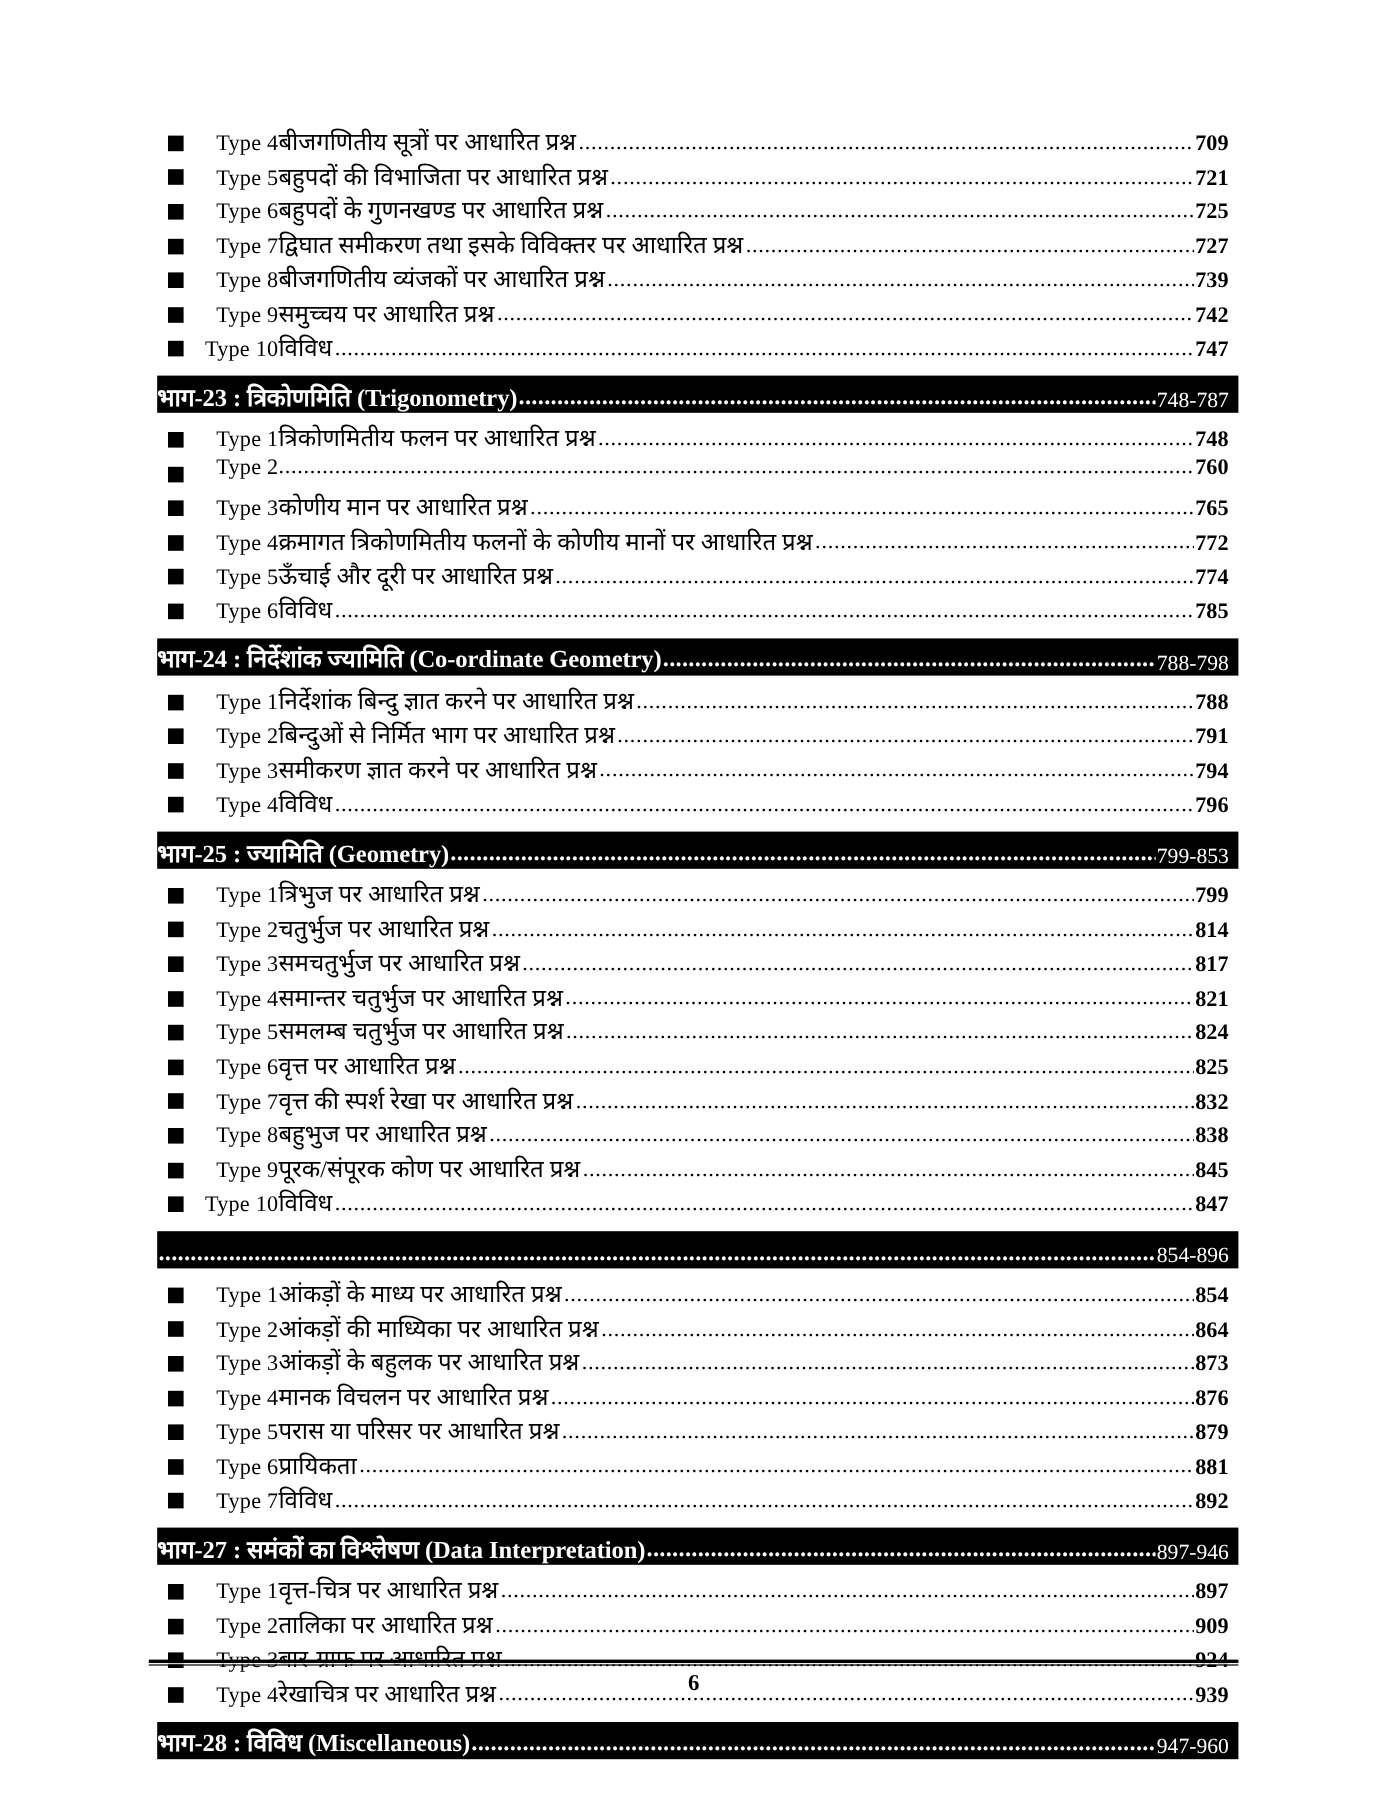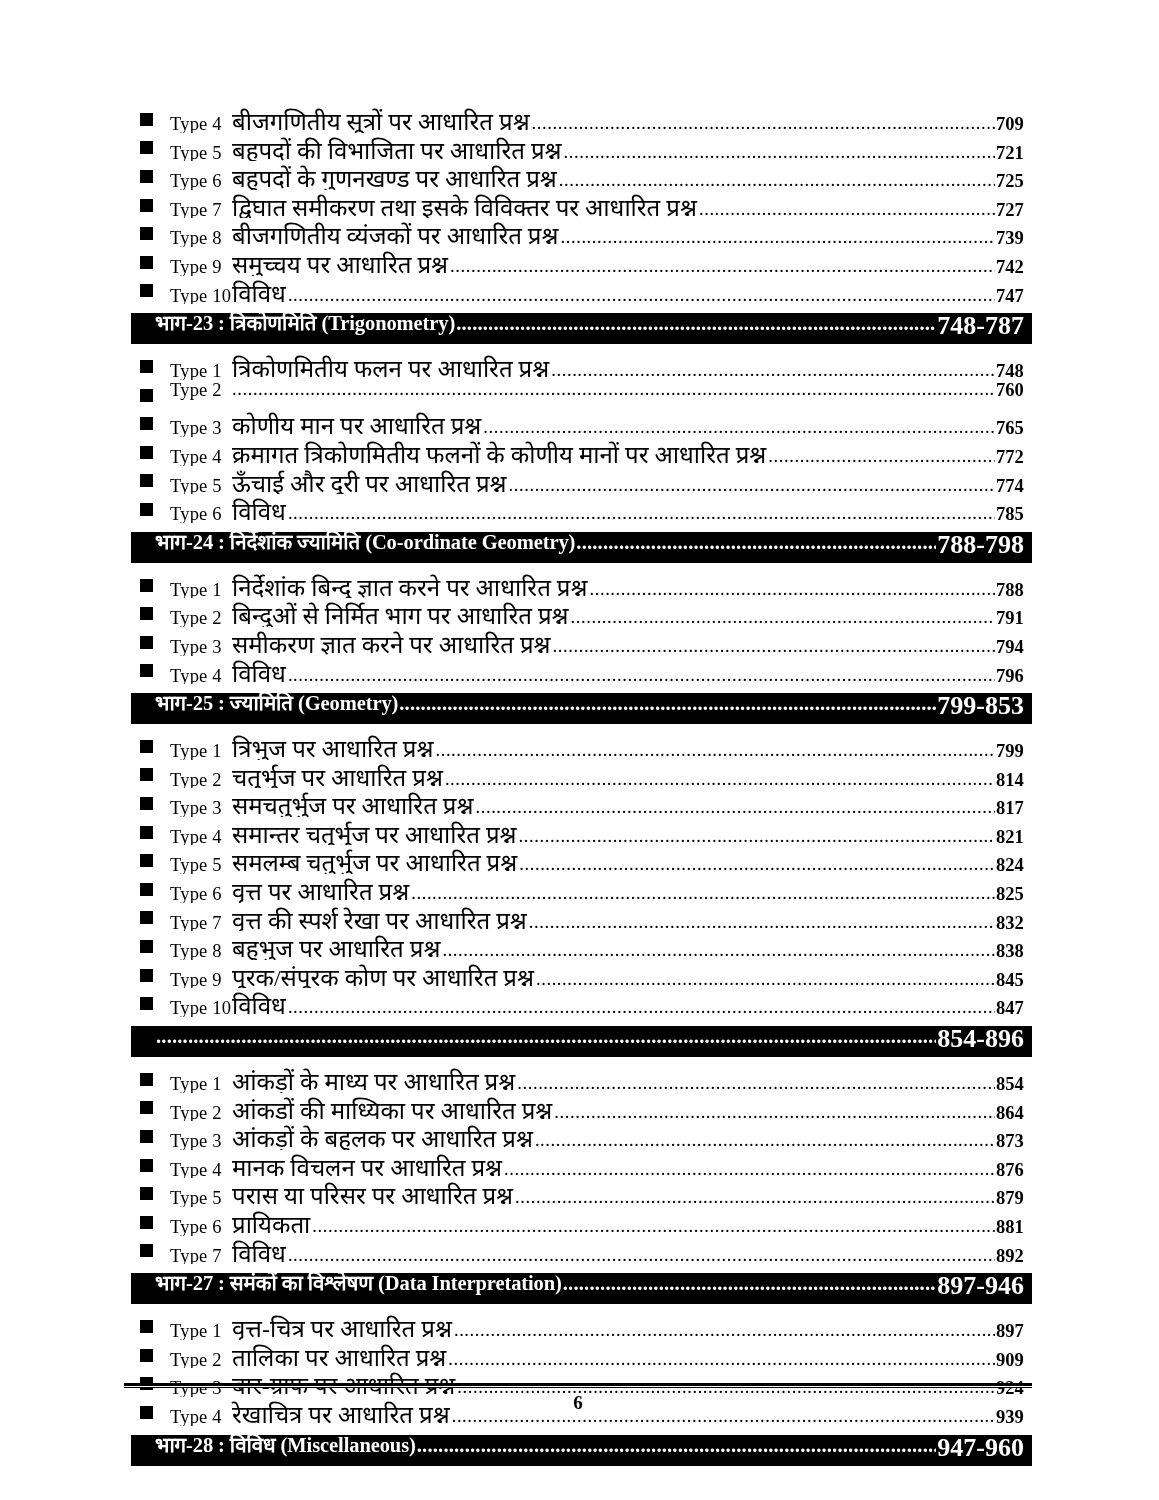--- a/index.html
+++ b/index.html
@@ -27,22 +27,22 @@
     top: 104px;
     width: 901px;
   }
 
   
   .section-bar {
     background: #000000;
     color: #ffffff;
     height: 31px;
     display: flex;
-    align-items: flex-start;
-    padding: 0 6px 0 24px;
+    align-items: flex-end;
+    padding: 0 6px 0 0;
     box-sizing: border-box;
     margin-top: 9px;
     margin-bottom: 7px;
     overflow: hidden;
     white-space: nowrap;
   }
   .section-bar .sec-title {
     font-weight: bold;
     font-size: 20.5px;
     letter-spacing: -0.1px;
@@ -55,22 +55,22 @@
     overflow: hidden;
     white-space: nowrap;
     font-weight: bold;
     font-size: 20.5px;
     letter-spacing: 0.2px;
     line-height: 1;
     margin: 0 1px;
     padding-bottom: 3px;
   }
   .section-bar .sec-pages {
-    font-weight: bold;
-    font-size: 26px;
+    font-weight: normal;
+    font-size: 18px;
     flex: 0 0 auto;
     line-height: 1;
     padding-bottom: 2px;
     padding-right: 2px;
   }
 
   
   .type-row {
     display: flex;
     align-items: baseline;
@@ -88,24 +88,25 @@
     align-self: center;
     position: relative;
     top: 1px;
   }
   .type-label {
     flex: 0 0 auto;
     width: 62px;
     font-size: 18.5px;
     font-weight: normal;
     letter-spacing: 0.2px;
+    text-align: right;
   }
   .type-text {
     flex: 0 0 auto;
-    font-size: 24px;
+    font-size: 20px;
     padding-right: 2px;
   }
   .leader {
     flex: 1 1 auto;
     overflow: hidden;
     white-space: nowrap;
     font-size: 18.5px;
     letter-spacing: 0.6px;
     position: relative;
     top: -1px;

